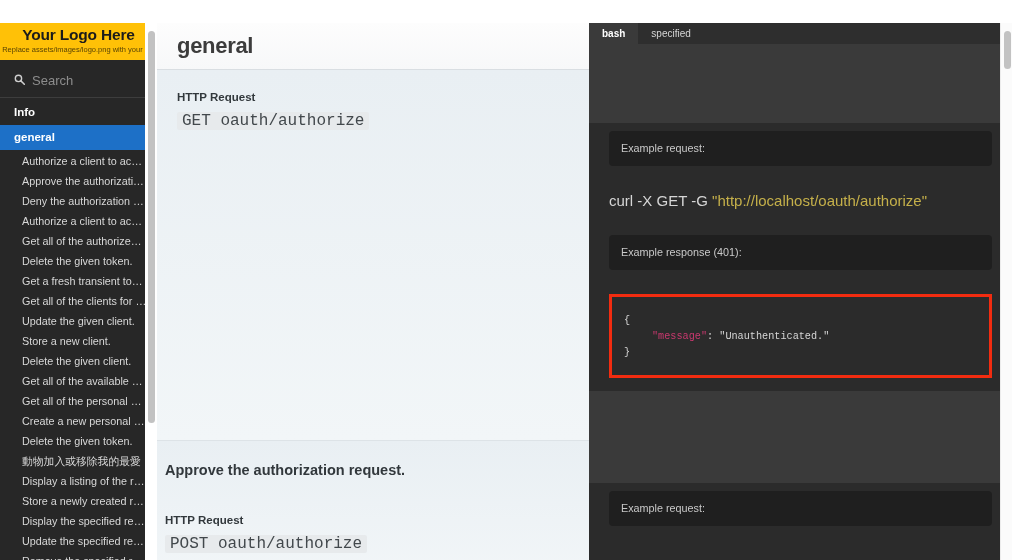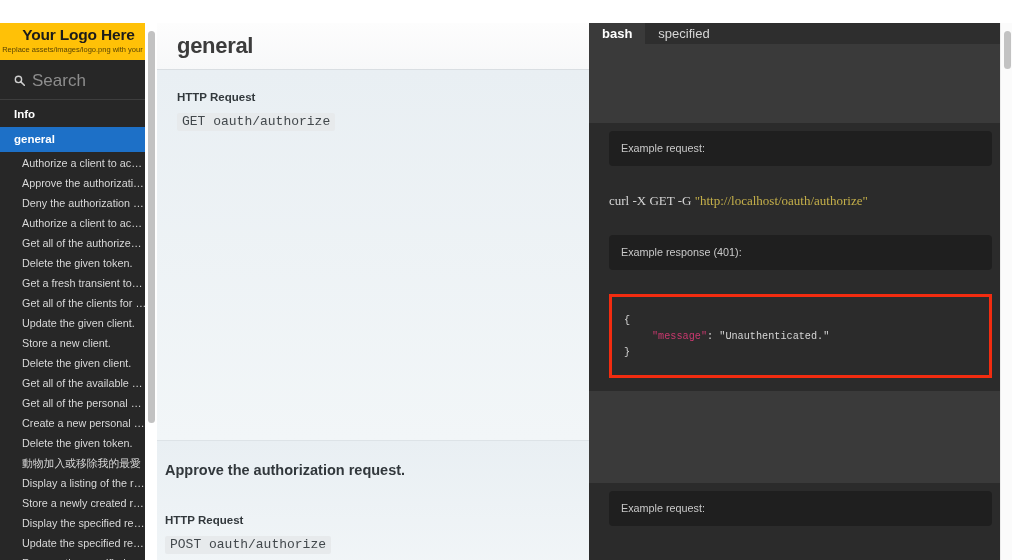--- a/index.html
+++ b/index.html
@@ -49,21 +49,21 @@
     display: flex;
     align-items: center;
     gap: 7px;
   }
   .search-icon { flex: 0 0 auto; display:block; }
   .search-input {
     background: transparent;
     border: none;
     outline: none;
     color: #cfcfcf;
-    font-size: 17px;
+    font-size: 13px;
     font-family: "Liberation Sans", sans-serif;
     width: 110px;
     padding: 0;
   }
   .search-input::placeholder { color: #8d8d8d; }
 
   .section-head {
     color: #ffffff;
     font-weight: bold;
     font-size: 11.5px;
@@ -145,21 +145,21 @@
     font-weight: bold;
     color: #32383c;
     line-height: 14px;
     margin-bottom: 7px;
   }
   .code-chip {
     display: inline-block;
     background: #e7eaec;
     color: #42484c;
     font-family: "Liberation Mono", monospace;
-    font-size: 13px;
+    font-size: 16px;
     line-height: 14px;
     padding: 2px 5px;
     border-radius: 2px;
     text-align: right;
   }
 
   
   .codepanel {
     position: relative;
     width: 423px; height: 560px;
@@ -167,21 +167,21 @@
     background: #3a3a3a;
     overflow: hidden;
   }
   .tabbar {
     height: 21px;
     background: #2e2e2e;
     display: flex;
     align-items: stretch;
   }
   .tab {
-    font-size: 13px;
+    font-size: 10px;
     color: #d6d6d6;
     padding: 4px 13px 4px 13px;
     line-height: 13px;
     display: flex; align-items: center;
   }
   .tab.active {
     background: #3a3a3a;
     color: #ffffff;
     font-weight: bold;
   }
@@ -197,22 +197,22 @@
   .gap2 { height: 92px; }
   .note-box {
     background: #1f1f1f;
     border-radius: 4px;
     padding: 10px 12px;
     color: #c9c9c9;
     font-size: 10.8px;
     line-height: 15px;
   }
   .cmd {
-    font-family: Liberation Serif, serif;
-    font-size: 13px;
+    font-family: Liberation Sans, sans-serif;
+    font-size: 15px;
     line-height: 15px;
     color: #d6d6d6;
     margin: 27px 0 0 0;
     white-space: pre;
   }
   .str { color: #c5b04a; }
   .json-wrap {
     margin-top: 24px;
     border: 3px solid #f22c10;
     padding: 16px 12px 14px 12px;

